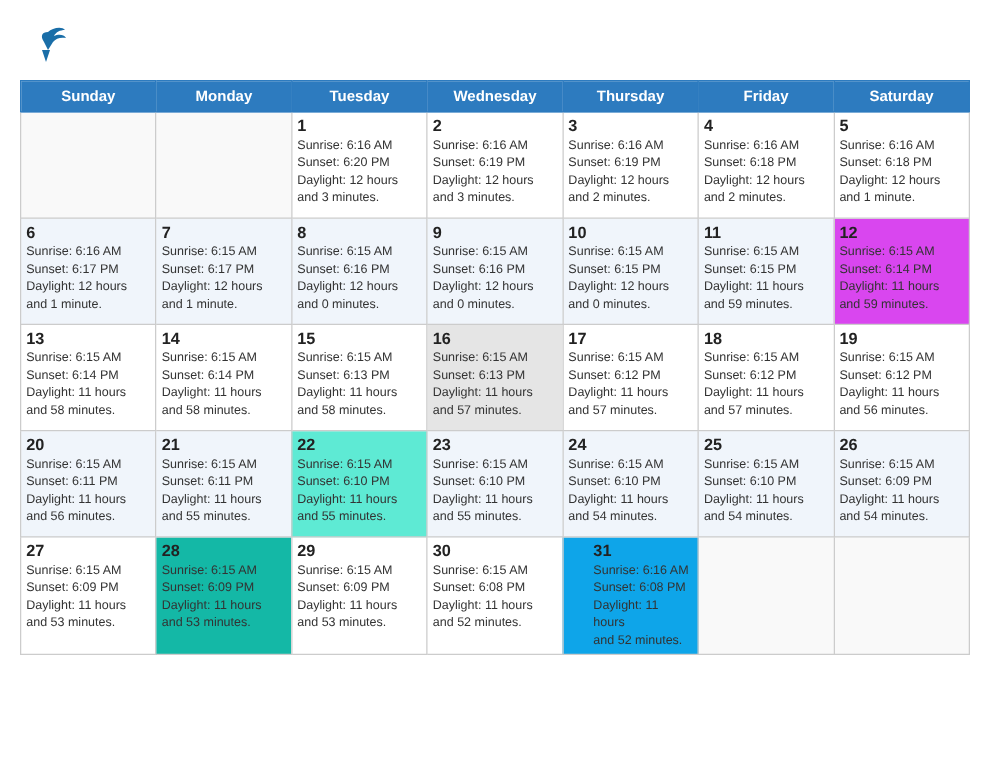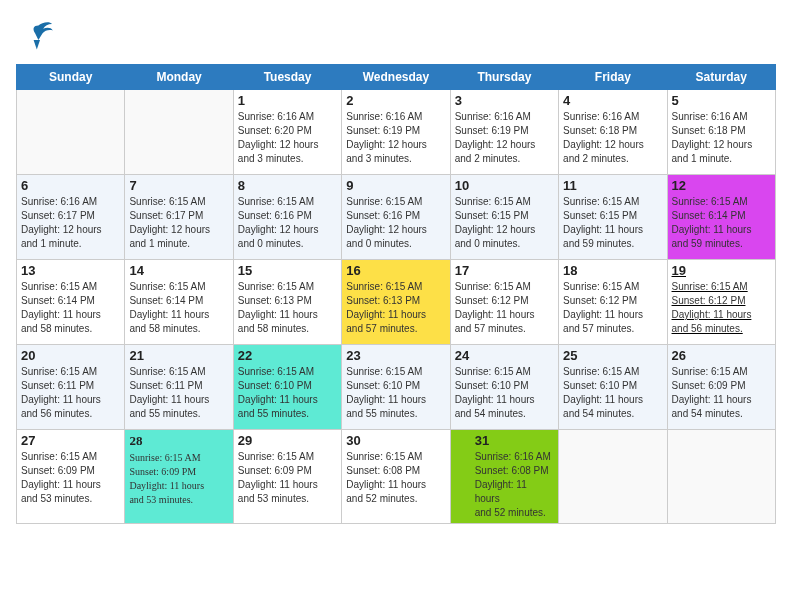--- a/index.html
+++ b/index.html
@@ -209,42 +209,42 @@
 Daylight: 11 hours
 and 58 minutes.</div>
         </td>
         <td style="background: rgb(255, 255, 255);">
           <div class="day-number">15</div>
           <div class="day-info" style="white-space: pre-line;">Sunrise: 6:15 AM
 Sunset: 6:13 PM
 Daylight: 11 hours
 and 58 minutes.</div>
         </td>
-        <td style="background: #fde047;">
+        <td style="background: #e5e5e5;">
           <div class="day-number">16</div>
           <div class="day-info" style="white-space: pre-line;">Sunrise: 6:15 AM
 Sunset: 6:13 PM
 Daylight: 11 hours
 and 57 minutes.</div>
         </td>
         <td style="background: rgb(255, 255, 255);">
           <div class="day-number">17</div>
           <div class="day-info" style="white-space: pre-line;">Sunrise: 6:15 AM
 Sunset: 6:12 PM
 Daylight: 11 hours
 and 57 minutes.</div>
         </td>
         <td style="background: rgb(255, 255, 255);">
           <div class="day-number">18</div>
           <div class="day-info" style="white-space: pre-line;">Sunrise: 6:15 AM
 Sunset: 6:12 PM
 Daylight: 11 hours
 and 57 minutes.</div>
         </td>
-        <td style="background: rgb(255, 255, 255); text-decoration: underline;">
+        <td style="background: rgb(255, 255, 255);">
           <div class="day-number">19</div>
           <div class="day-info" style="white-space: pre-line;">Sunrise: 6:15 AM
 Sunset: 6:12 PM
 Daylight: 11 hours
 and 56 minutes.</div>
         </td>
       </tr>
       <tr>
         <td style="background: rgb(240, 245, 251);">
           <div class="day-number">20</div>
@@ -297,42 +297,42 @@
         </td>
       </tr>
       <tr>
         <td style="background: rgb(255, 255, 255);">
           <div class="day-number">27</div>
           <div class="day-info" style="white-space: pre-line;">Sunrise: 6:15 AM
 Sunset: 6:09 PM
 Daylight: 11 hours
 and 53 minutes.</div>
         </td>
-        <td style="background: #5eead4; font-family: Liberation Serif, serif;">
+        <td style="background: #14b8a6;">
           <div class="day-number">28</div>
           <div class="day-info" style="white-space: pre-line;">Sunrise: 6:15 AM
 Sunset: 6:09 PM
 Daylight: 11 hours
 and 53 minutes.</div>
         </td>
         <td style="background: rgb(255, 255, 255);">
           <div class="day-number">29</div>
           <div class="day-info" style="white-space: pre-line;">Sunrise: 6:15 AM
 Sunset: 6:09 PM
 Daylight: 11 hours
 and 53 minutes.</div>
         </td>
         <td style="background: rgb(255, 255, 255);">
           <div class="day-number">30</div>
           <div class="day-info" style="white-space: pre-line;">Sunrise: 6:15 AM
 Sunset: 6:08 PM
 Daylight: 11 hours
 and 52 minutes.</div>
         </td>
-        <td style="background: #84cc16; padding-left: 24px;">
+        <td style="background: #0ea5e9; padding-left: 24px;">
           <div class="day-number">31</div>
           <div class="day-info" style="white-space: pre-line;">Sunrise: 6:16 AM
 Sunset: 6:08 PM
 Daylight: 11 hours
 and 52 minutes.</div>
         </td>
         <td class="empty-cell"></td>
         <td class="empty-cell"></td>
       </tr>
     </tbody>

